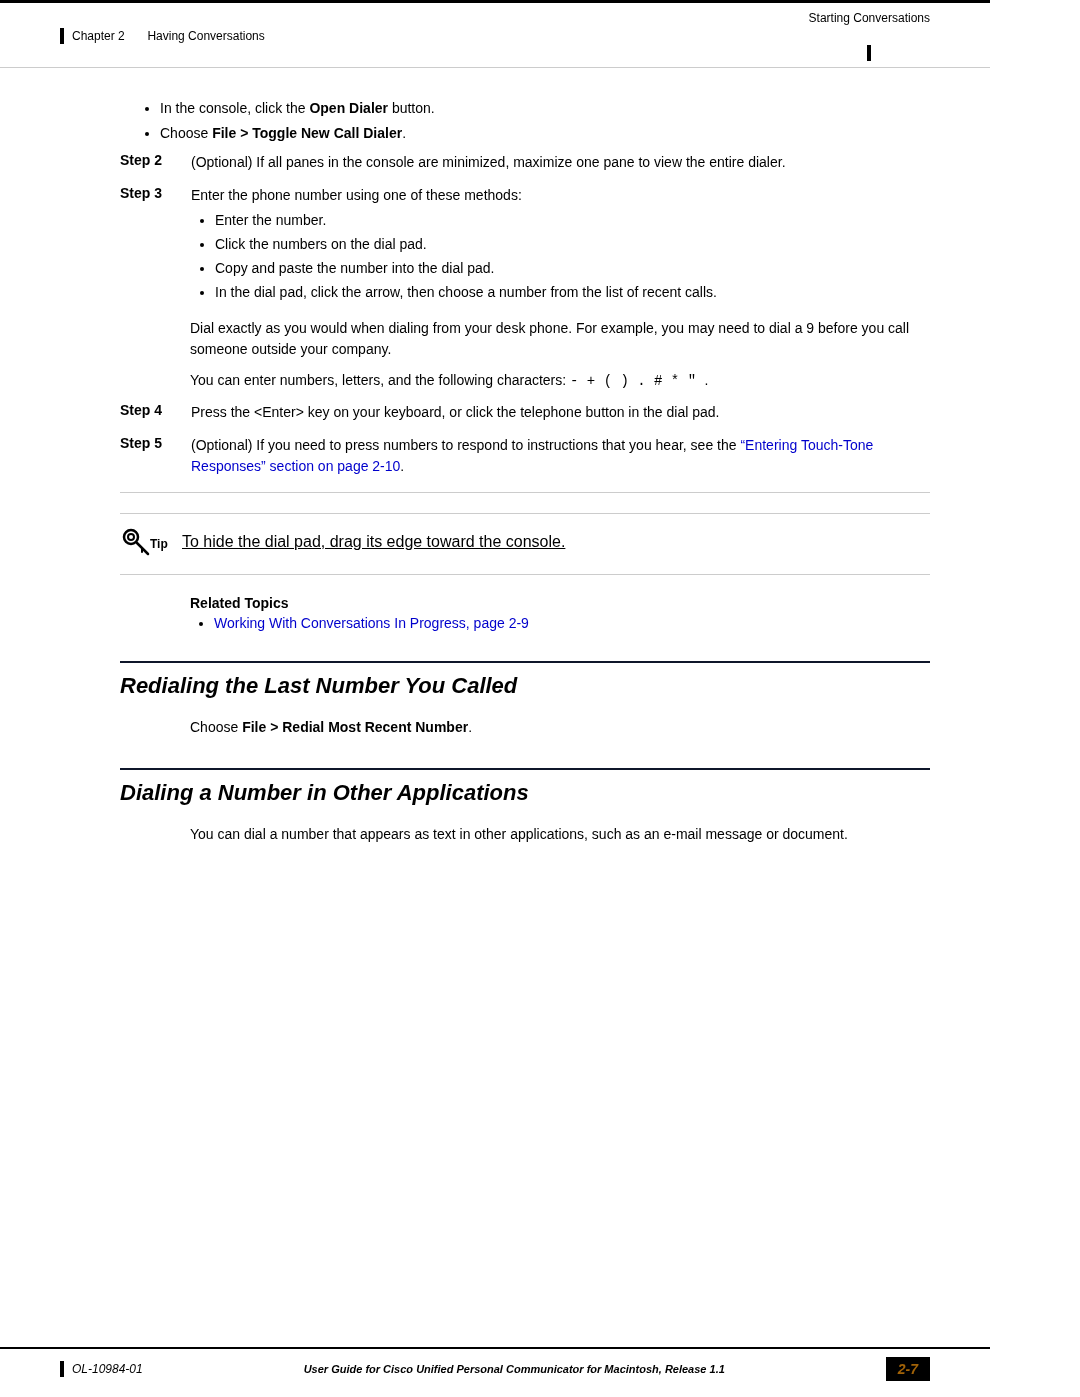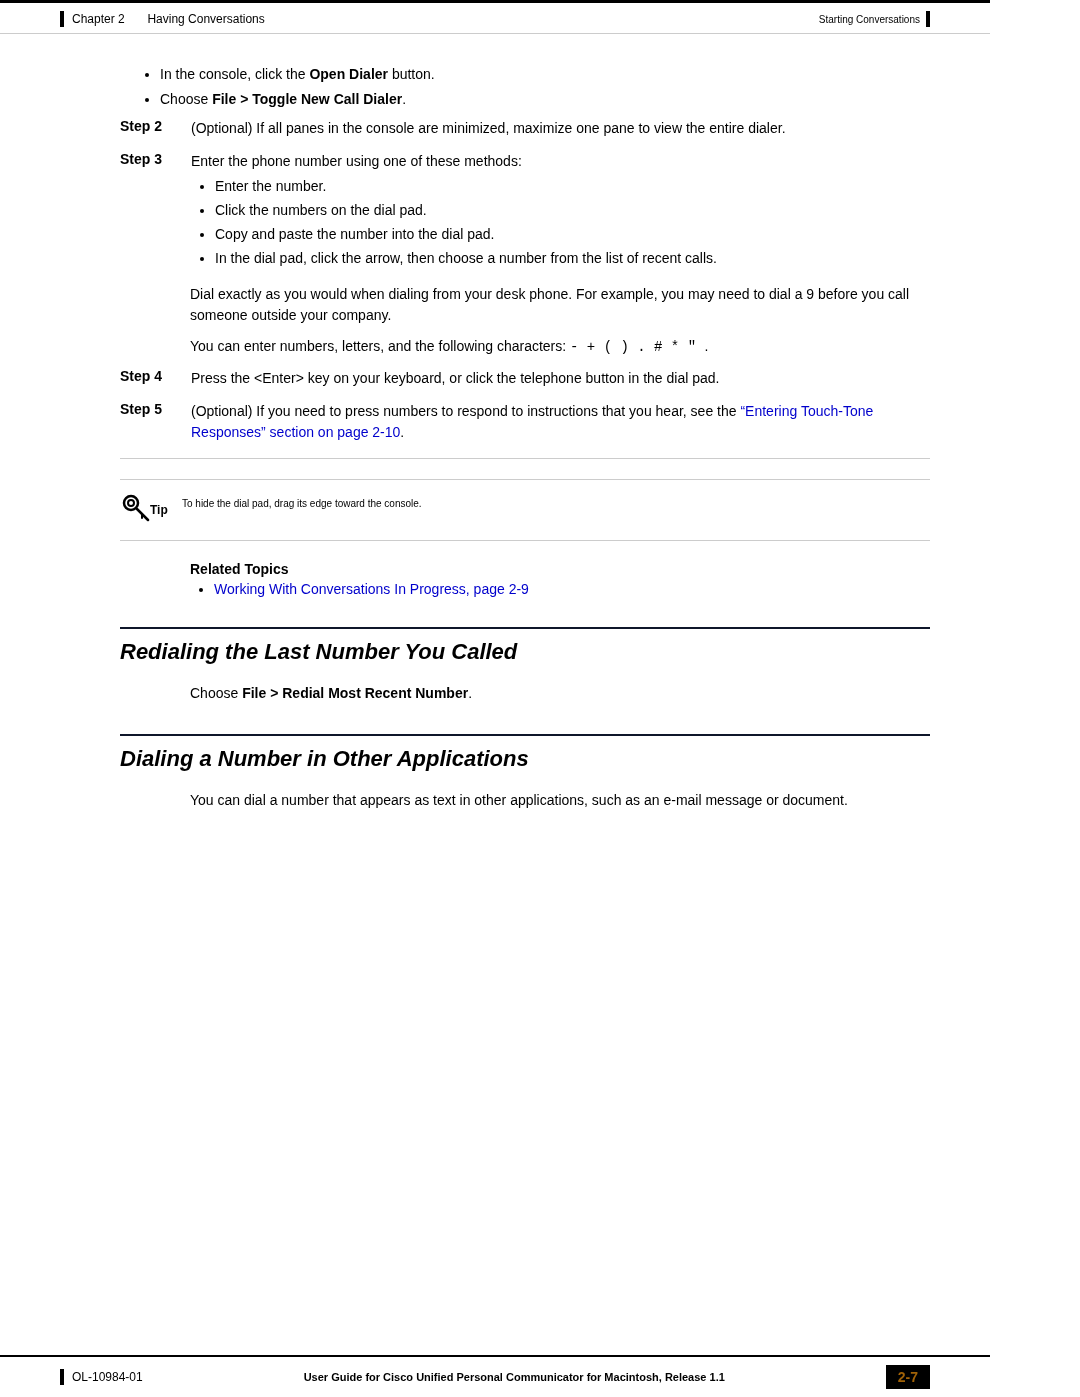--- a/index.html
+++ b/index.html
@@ -40,24 +40,25 @@
     }
 
     .header-bar-left-bar {
       width: 4px;
       height: 16px;
       background: #000;
       display: inline-block;
     }
 
     .header-right {
-      font-size: 10px;
-      display: flex;
-      align-items: center;
-      gap: 6px;
+      font-size: 12px;
+      display: flex;
+      align-items: center;
+      gap: 20px;
+      flex-direction: column;
     }
 
     .header-right-bar {
       width: 4px;
       height: 16px;
       background: #000;
       display: inline-block;
     }
 
     
@@ -151,24 +152,25 @@
       line-height: 1;
       margin-bottom: 2px;
     }
 
     .tip-label {
       font-size: 12px;
       font-weight: bold;
     }
 
     .tip-content {
-      font-size: 10px;
+      font-size: 16px;
       line-height: 1.5;
       flex: 1;
       padding-top: 4px;
+      text-decoration: underline;
     }
 
     
     .related-topics {
       margin-left: 70px;
       margin-top: 8px;
     }
 
     .related-topics-title {
       font-size: 14px;
@@ -192,28 +194,29 @@
       font-style: italic;
       margin-top: 30px;
       margin-bottom: 18px;
       border-top: 2px solid #0f172a;
       padding-top: 10px;
     }
 
     
     .footer {
       position: absolute;
-      bottom: 0;
+      bottom: 8px;
       left: 0;
       right: 0;
       border-top: 2px solid #000;
       padding: 8px 60px;
       display: flex;
       justify-content: space-between;
       align-items: center;
+      font-style: italic;
     }
 
     .footer-left {
       display: flex;
       align-items: center;
       gap: 8px;
       font-size: 12px;
     }
 
     .footer-left-bar {

